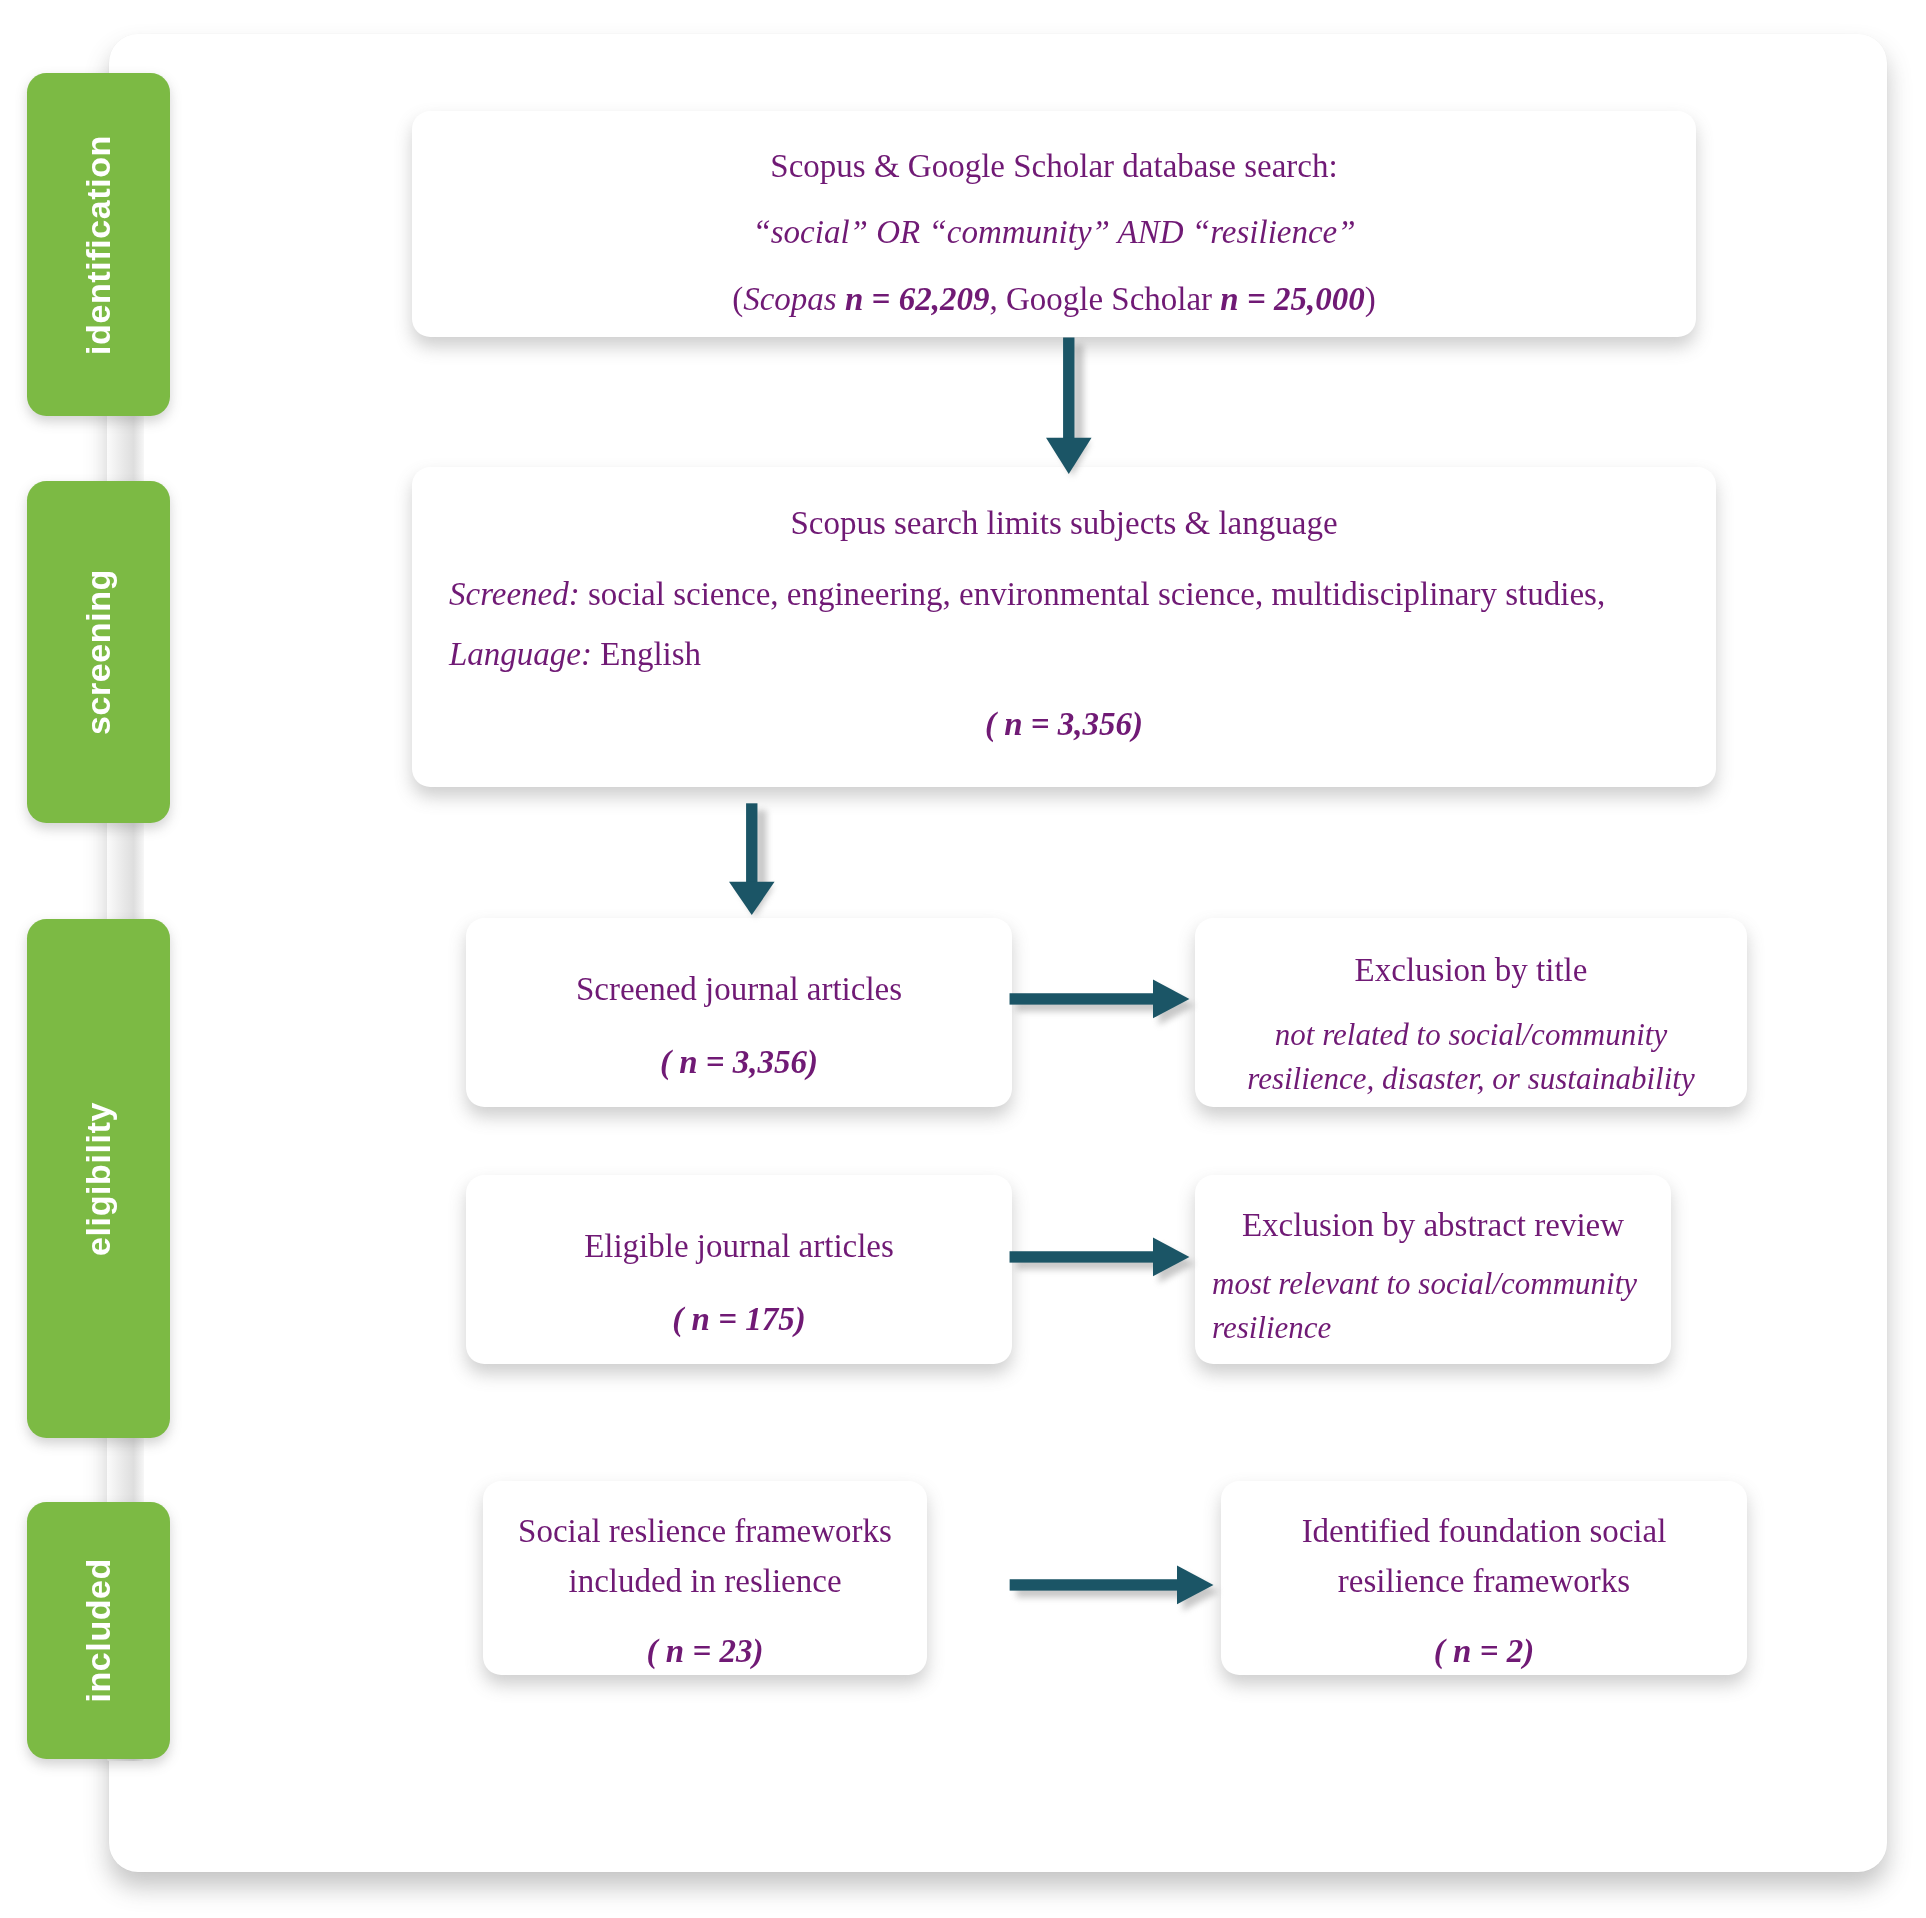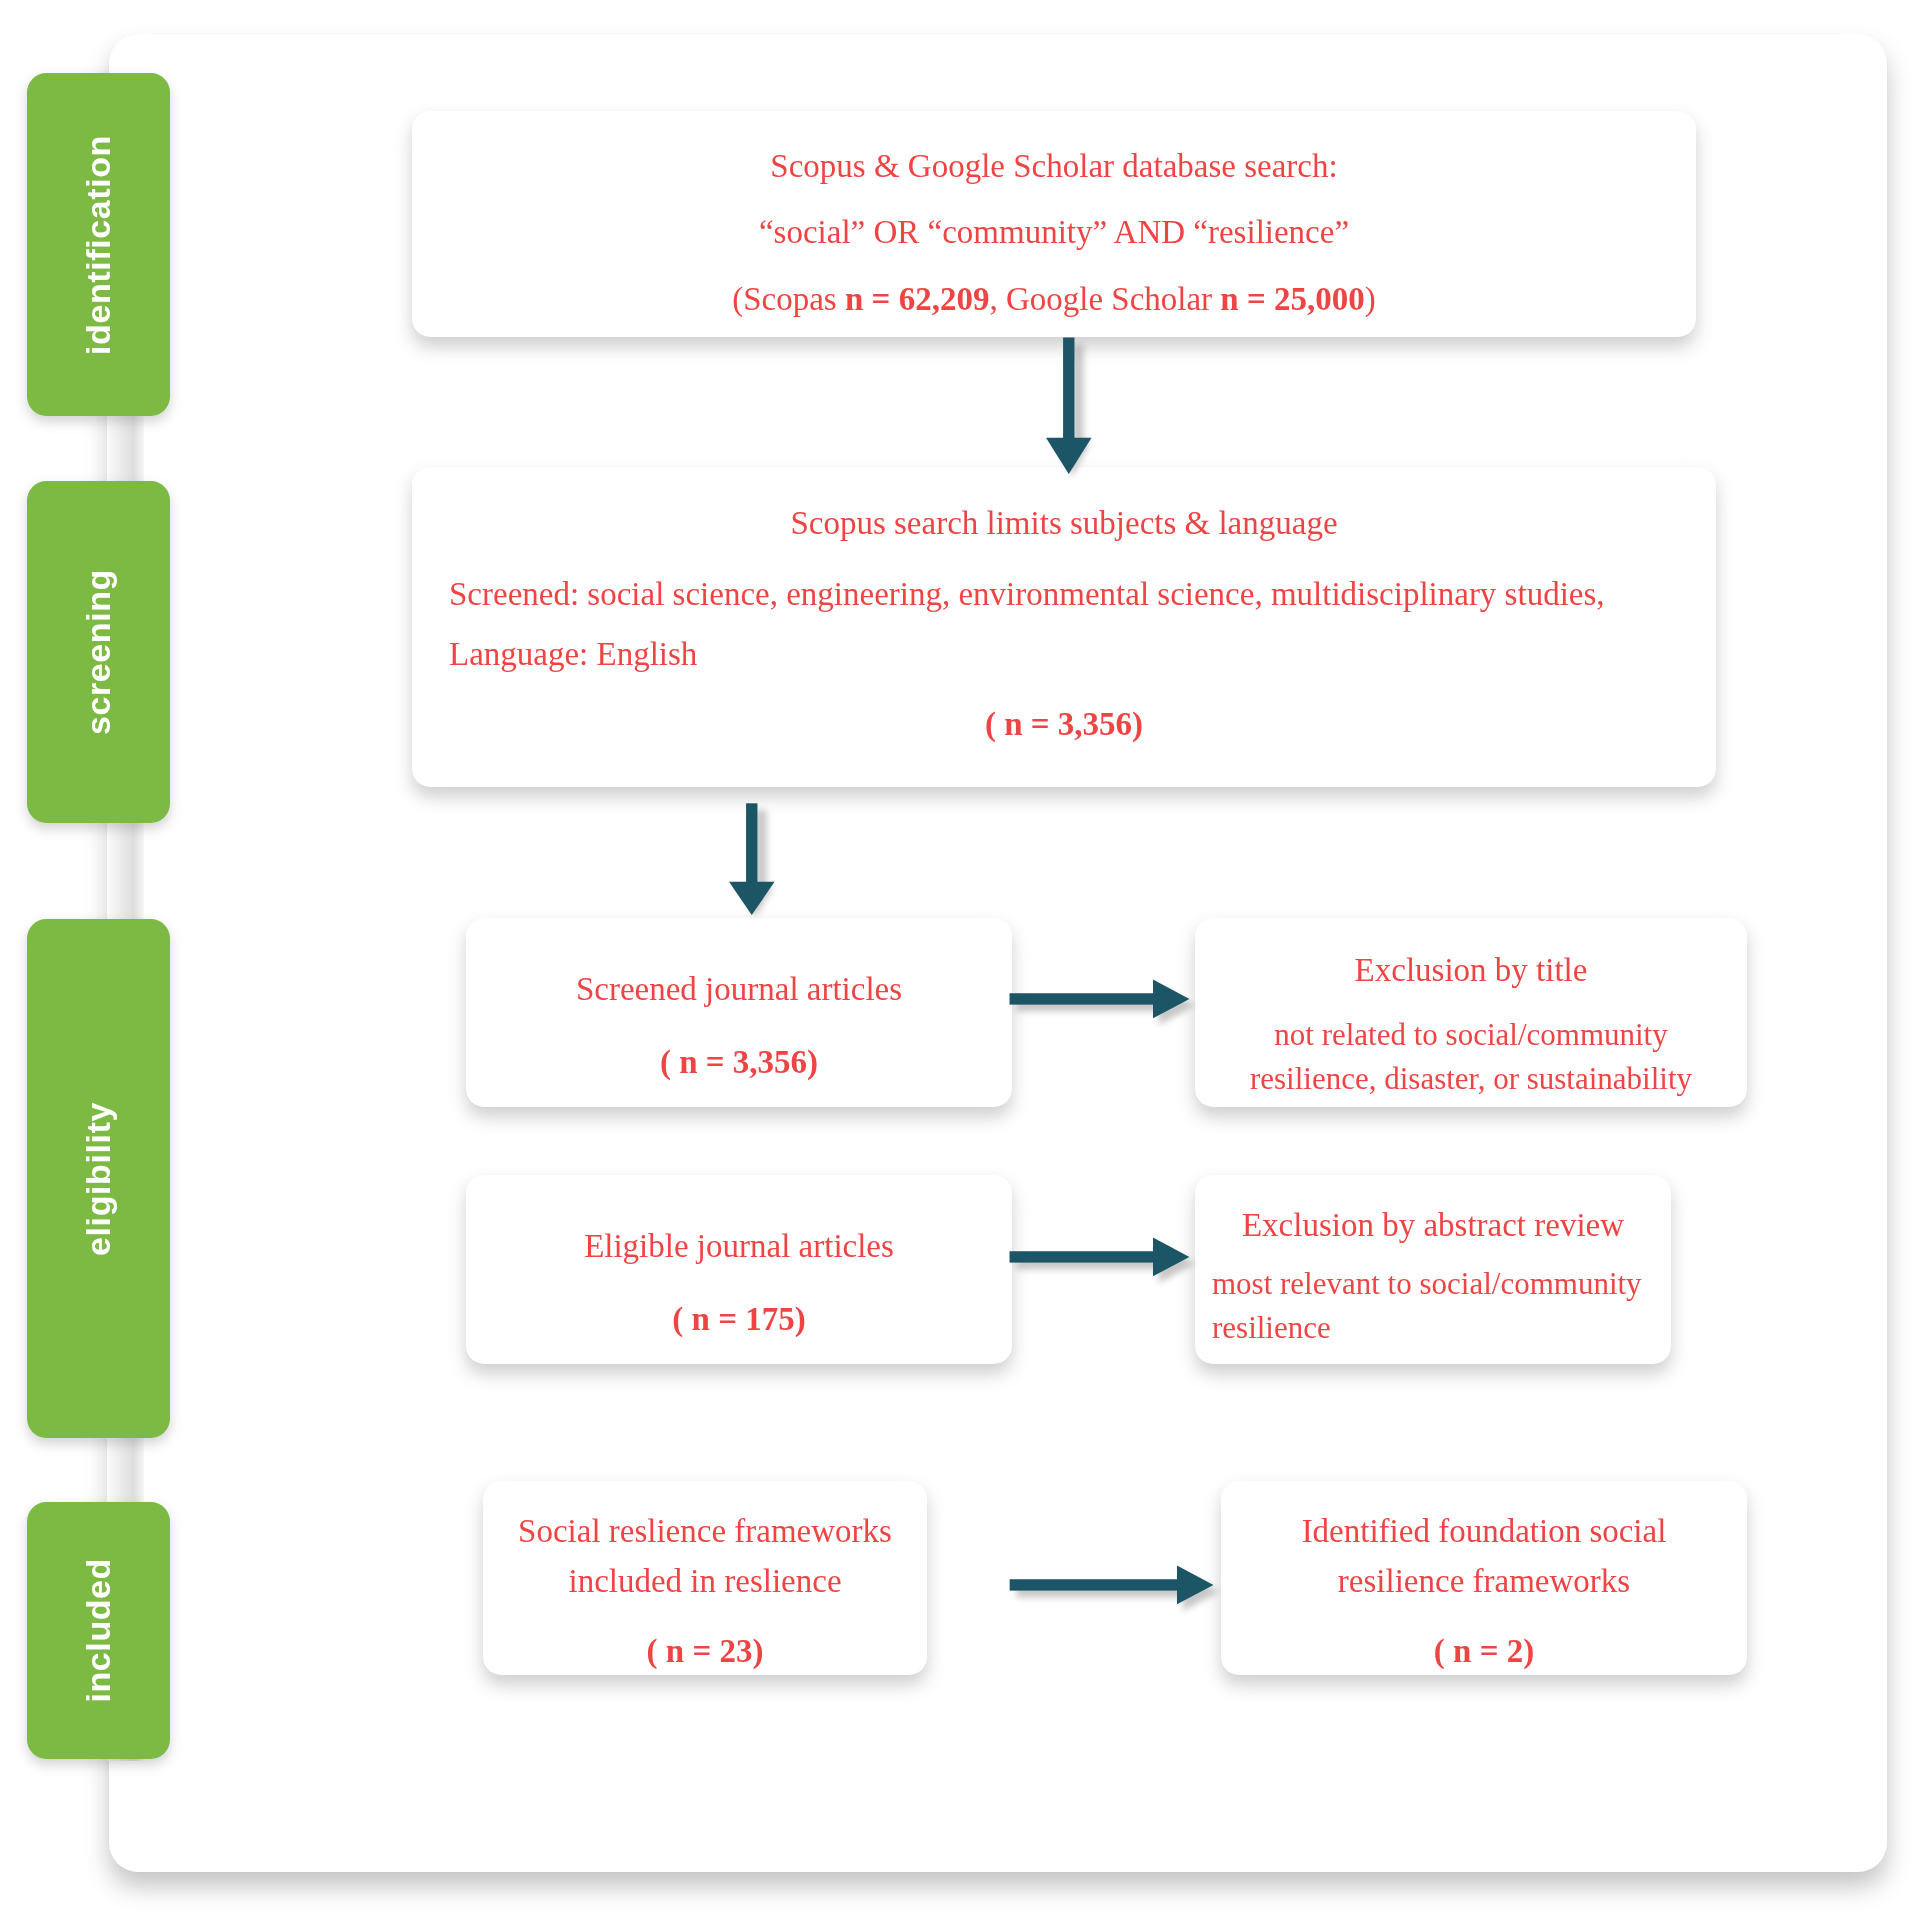--- a/index.html
+++ b/index.html
@@ -40,25 +40,25 @@
   #chip-included    {top:1502px;height:257px;}
 
   
   .flow-box{
     position:absolute;background:#ffffff;border-radius:18.3px;
     box-shadow:0 9.1px 17px rgba(95,95,95,.30);
     box-sizing:border-box;
     color:#1f5266;
   }
   .flow-box .line{
-    font-size:33px;line-height:1.42;color:#ef4444;
+    font-size:33px;line-height:1.42;color:#701a75;
   }
   .ctr{text-align:center;}
   .lft{text-align:left;}
-  .it{}
+  .it{font-style:italic;}
   .bd{font-weight:bold;}
 
   #box-search{left:412px;top:111px;width:1284px;height:226px;
     padding:32px 40px 0 40px;}
   #box-search .line{margin:0 0 19.4px 0;}
 
   #box-limits{left:412px;top:467px;width:1304px;height:320px;
     padding:33px 37px 0 37px;}
   #box-limits .l1{margin:0 0 24px 0;}
   #box-limits .l2{margin:0 0 13.7px 0;}

